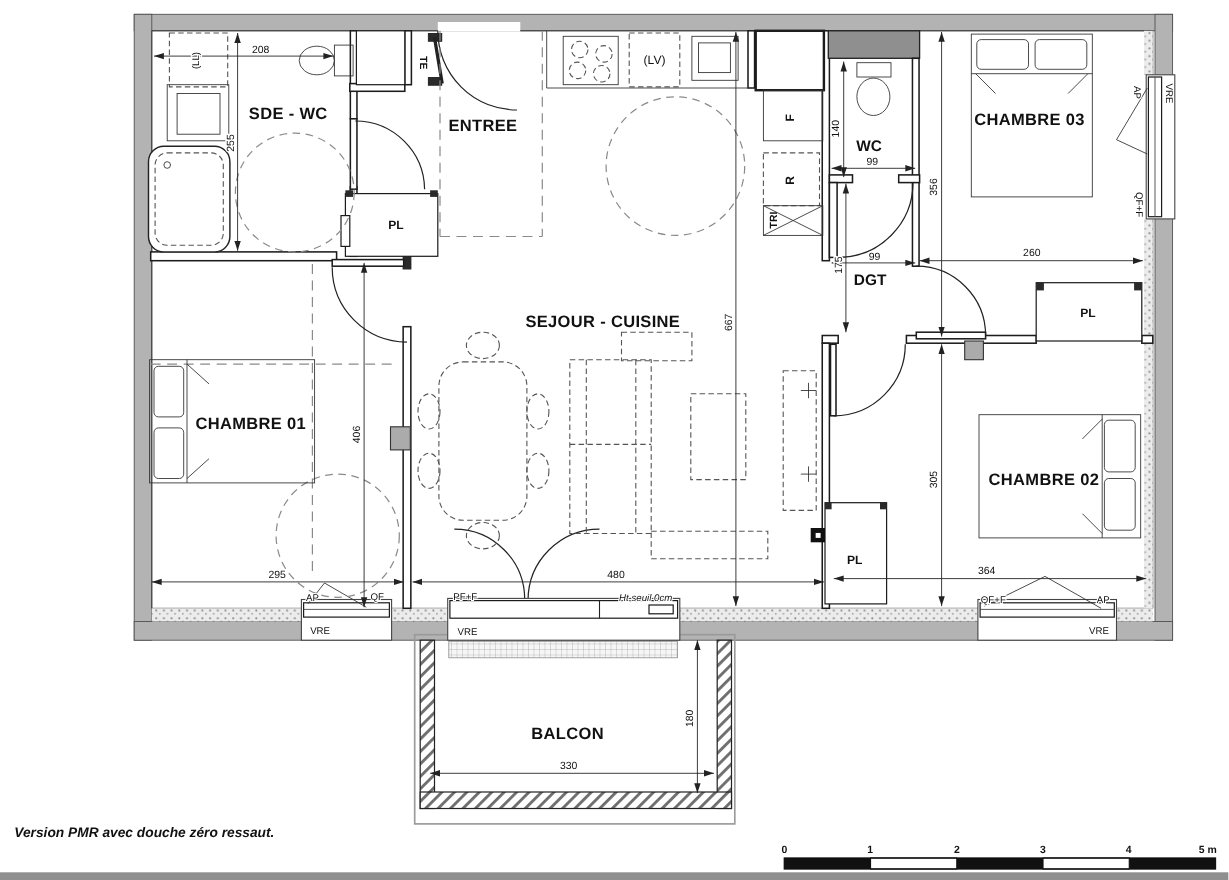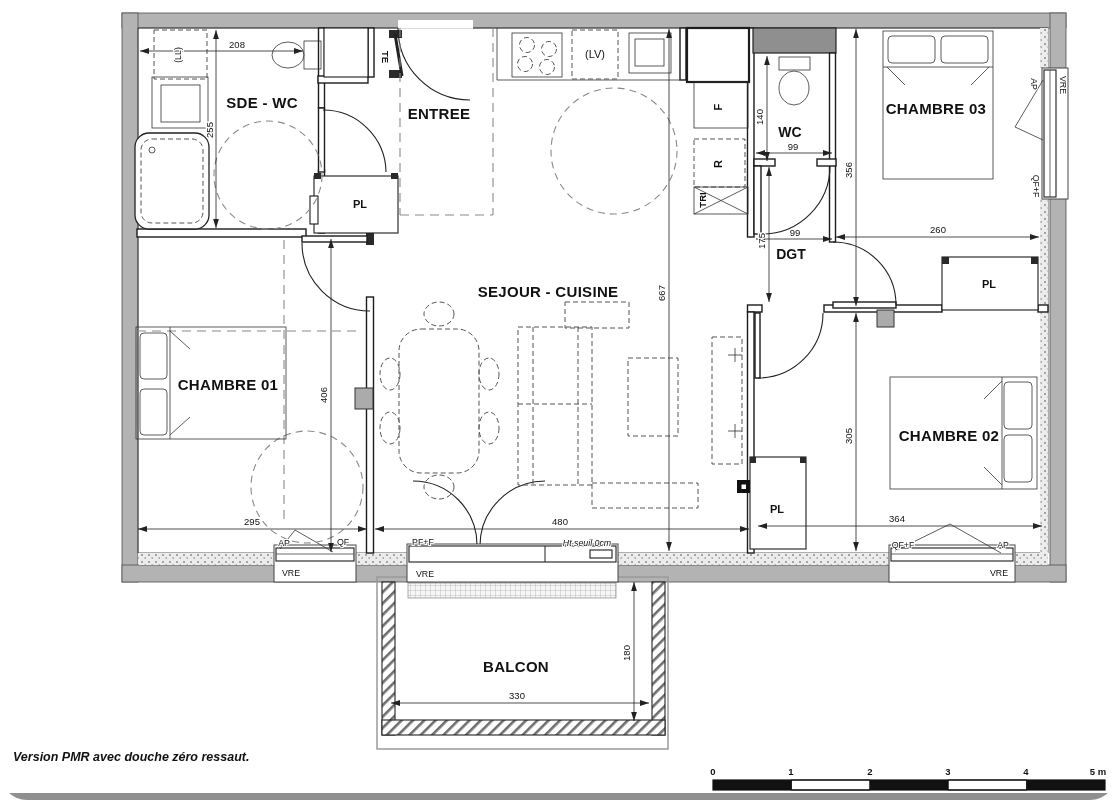--- a/index.html
+++ b/index.html
@@ -1,16 +1,16 @@
 <!DOCTYPE html>
 <html><head>
 <meta charset="utf-8">
 <style>
   html,body { margin:0; padding:0; background:#fff; }
-  #page { position:relative; width:1117px; height:800px; background:#fff; overflow:hidden;border-radius:27px; }
+  #page { position:relative; width:1117px; height:800px; background:#fff; overflow:hidden; }
   svg text { font-family:"Liberation Sans", sans-serif; text-anchor:middle; fill:#111; }
   svg .rm   { font-weight:bold; font-size:15px; letter-spacing:0.3px; }
   svg .rm2  { font-weight:bold; font-size:14px; }
   svg .sm   { font-weight:bold; font-size:11px; }
   svg .tiny { font-weight:bold; font-size:9.5px; }
   svg .dim  { font-size:9.5px; paint-order:stroke; stroke:#fff; stroke-width:2.5px; }
   svg .lbl  { font-size:8.8px; paint-order:stroke; stroke:#fff; stroke-width:2px; }
   svg .it   { font-style:italic; }
   svg .scn  { font-size:9.5px; font-weight:bold; }
   svg .note { font-style:italic; font-size:12.5px; text-anchor:start; font-weight:bold; }

